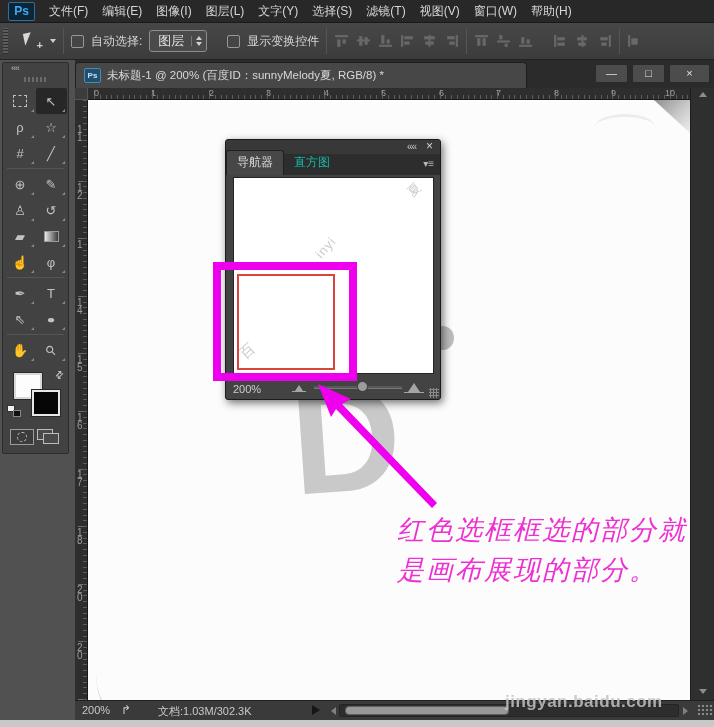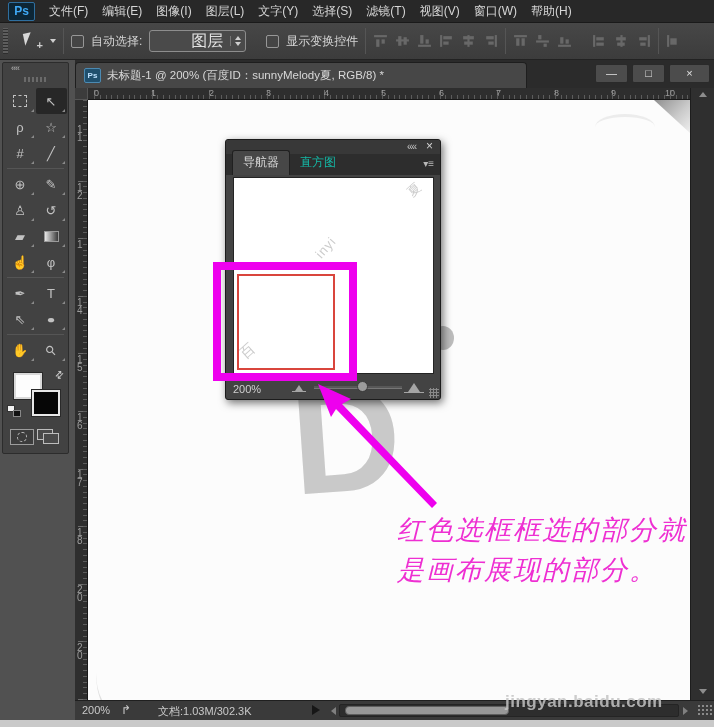--- a/index.html
+++ b/index.html
@@ -23,21 +23,21 @@
   .movetool-ico{margin-left:8px;width:20px;height:16px;position:relative;}
   .movetool-ico .arr{position:absolute;left:1px;top:0;width:0;height:0;border-top:12px solid #d8d8d8;
                      border-right:8px solid transparent;transform:rotate(-12deg);}
   .movetool-ico .plus{position:absolute;right:0;bottom:-2px;color:#cfcfcf;font-size:11px;font-weight:bold;}
   .caret{width:0;height:0;border-top:4px solid #cfcfcf;border-left:3px solid transparent;border-right:3px solid transparent;}
   .sep{width:1px;height:26px;background:#2b2b2b;border-right:1px solid #555;}
   .chk{width:13px;height:13px;background:#454545;border:1px solid #979797;border-radius:2px;}
   .olabel{color:#d4d4d4;font-size:12px;white-space:nowrap;}
   .oselect{height:22px;background:#4a4a4a;border:1px solid #8d8d8d;border-radius:3px;
            display:flex;align-items:center;padding:0 4px 0 8px;gap:7px;}
-  .oselect .val{color:#e0e0e0;font-size:16px;margin-left:33px;}
+  .oselect .val{color:#e0e0e0;font-size:13px;}
   .spin{display:flex;flex-direction:column;gap:2px;border-left:1px solid #777;padding-left:4px;}
   .spin i{width:0;height:0;border-left:3px solid transparent;border-right:3px solid transparent;display:block;}
   .spin .u{border-bottom:4px solid #cfcfcf;} .spin .d{border-top:4px solid #cfcfcf;}
   .oicon{width:15px;height:14px;opacity:.85;} .oicon svg{display:block;} .oicon rect{fill:#6f6f6f;}
   .ogap{width:6px;}
 
   
   .toolwell{left:0;top:60px;width:75px;height:660px;background:#515151;}
   .toolbox{position:absolute;left:2px;top:2px;width:67px;background:#424242;border:1px solid #2c2c2c;border-radius:2px;padding-bottom:8px;}
   .tb-head{height:12px;color:#b5b5b5;font-size:9px;line-height:11px;padding-left:8px;letter-spacing:-1px;}
@@ -122,21 +122,21 @@
   .sb-grip{position:absolute;right:2px;top:3px;width:15px;height:13px;
            background:radial-gradient(#8a8a8a 1px,transparent 1.2px);background-size:4px 4px;}
   .bottomstrip{left:0;top:720px;width:714px;height:7px;background:#c9c9c9;}
 
   
   .panel{left:225px;top:139px;width:216px;height:261px;background:#434343;border:1px solid #1c1c1c;border-radius:3px;
          box-shadow:2px 3px 9px rgba(0,0,0,.55);z-index:10;}
   .p-head{height:14px;background:#383838;border-radius:3px 3px 0 0;position:relative;}
   .p-coll{position:absolute;right:24px;top:1px;color:#c4c4c4;font-size:10px;letter-spacing:-1px;}
   .p-close{position:absolute;right:7px;top:0;color:#d2d2d2;font-size:12px;line-height:13px;}
-  .p-tabs{height:21px;background:#2d2d2d;position:relative;display:flex;align-items:flex-end;padding-left:6px;}
+  .p-tabs{height:21px;background:#2d2d2d;position:relative;display:flex;align-items:flex-end;}
   .p-tab{font-size:12px;padding:3px 10px 4px;border-radius:3px 3px 0 0;}
   .p-tab.on{background:#474747;color:#dadada;border:1px solid #202020;border-bottom:none;}
   .p-tab.off{color:#14b8a6;}
   .p-menu{position:absolute;right:6px;top:4px;color:#b8b8b8;font-size:10px;}
   .preview{position:absolute;left:7px;top:37px;width:201px;height:197px;background:#ffffff;border:1px solid #242424;overflow:hidden;}
   .viewbox{position:absolute;left:3px;top:96px;width:98px;height:96px;border:2px solid var(--red);}
   .pv-wm{position:absolute;color:#cccccc;}
   .pv-inyi{left:80px;top:62px;font-size:13px;transform:rotate(-48deg);letter-spacing:1px;}
   .pv-bai{left:6px;top:164px;font-size:15px;transform:rotate(-42deg);}
   .pv-xia{left:174px;top:3px;font-size:13px;transform:rotate(-42deg);}

